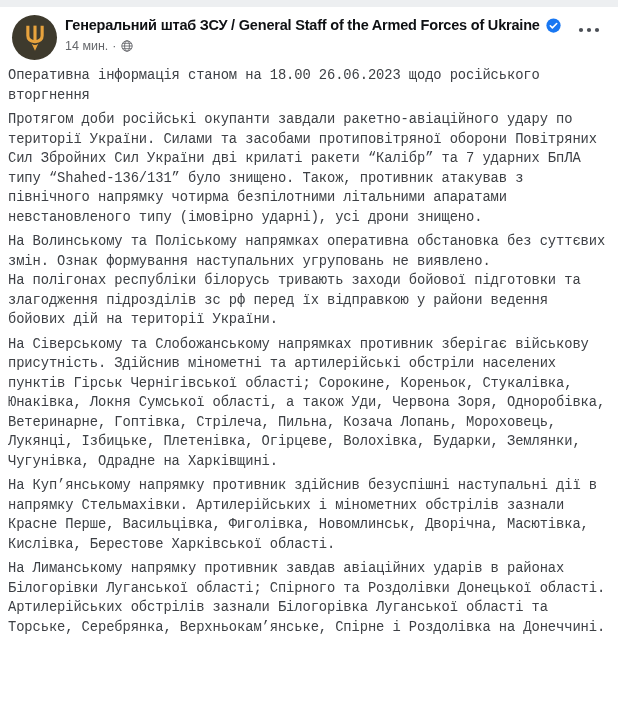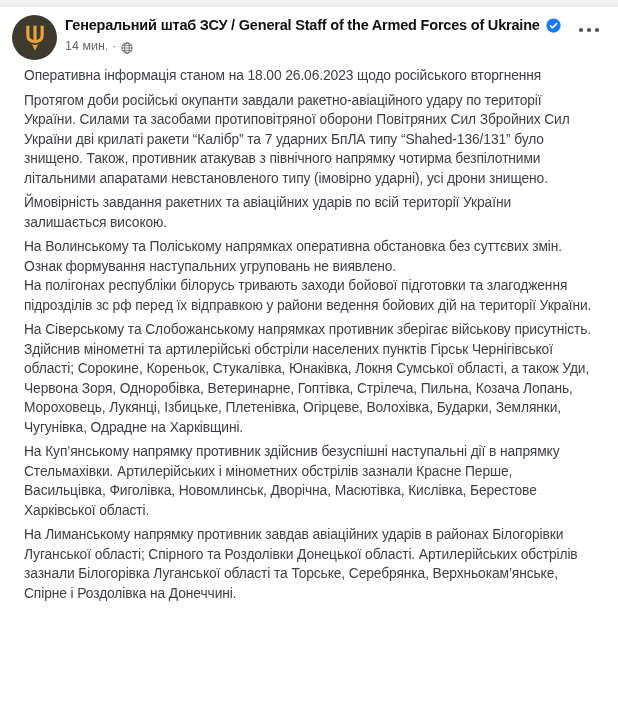--- a/index.html
+++ b/index.html
@@ -17,35 +17,35 @@
   }
   .header-text{margin-left:8px;padding-top:1px;min-width:0;}
   .name-row{display:flex;align-items:center;gap:6px;}
   .page-name{
     font-weight:700;font-size:14.5px;line-height:19px;letter-spacing:-0.2px;
     color:var(--name-color,#0f1114);cursor:pointer;white-space:nowrap;
   }
   .badge{display:inline-flex;flex:0 0 auto;}
   .badge svg{display:block;}
   .meta-row{
-    display:flex;align-items:flex-end;gap:4px;margin-top:3px;
+    display:flex;align-items:center;gap:4px;margin-top:3px;
     color:var(--meta-color,#65676b);font-size:12.5px;line-height:16px;
   }
   .meta-row .timestamp{cursor:pointer;}
   .globe{display:inline-flex;}
   .more{
     margin-left:auto;background:none;border:none;padding:12px 4px;cursor:pointer;
     display:inline-flex;align-items:center;
   }
   .body{
     padding:6px 10px 0 8px;
     font-size:13.8px;line-height:19.5px;letter-spacing:-0.1px;
     color:var(--body-text,#3d4045);
   }
-  .body p{margin:0 16px 5px;white-space:pre-line;}
+  .body p{margin:0 0 5px;white-space:pre-line;font-family:Liberation Mono, monospace;}
 </style>
 </head>
 <body>
 
 <div class="page">
   <div class="top-strip"></div>
 
   <div class="header">
     <div class="avatar">
       <svg width="22" height="28" viewBox="0 0 24 30" aria-hidden="true">
@@ -87,20 +87,19 @@
         <circle cx="3" cy="3" r="2.1"></circle>
           <circle cx="11" cy="3" r="2.1"></circle>
           <circle cx="19" cy="3" r="2.1"></circle>
       </svg>
     </button>
   </div>
 
   <div class="body">
     <p>Оперативна інформація станом на 18.00 26.06.2023 щодо російського вторгнення</p>
     <p>Протягом доби російські окупанти завдали ракетно-авіаційного удару по території України. Силами та засобами протиповітряної оборони Повітряних Сил Збройних Сил України дві крилаті ракети “Калібр” та 7 ударних БпЛА типу “Shahed-136/131” було знищено. Також, противник атакував з північного напрямку чотирма безпілотними літальними апаратами невстановленого типу (імовірно ударні), усі дрони знищено.</p>
-    <p>Ймовірність завдання ракетних та авіаційних ударів по всій території України залишається високою.</p>
     <p>На Волинському та Поліському напрямках оперативна обстановка без суттєвих змін. Ознак формування наступальних угруповань не виявлено.
 На полігонах республіки білорусь тривають заходи бойової підготовки та злагодження підрозділів зс рф перед їх відправкою у райони ведення бойових дій на території України.</p>
     <p>На Сіверському та Слобожанському напрямках противник зберігає військову присутність. Здійснив мінометні та артилерійські обстріли населених пунктів Гірськ Чернігівської області; Сорокине, Кореньок, Стукалівка, Юнаківка, Локня Сумської області, а також Уди, Червона Зоря, Одноробівка, Ветеринарне, Гоптівка, Стрілеча, Пильна, Козача Лопань, Мороховець, Лукянці, Ізбицьке, Плетенівка, Огірцеве, Волохівка, Бударки, Землянки, Чугунівка, Одрадне на Харківщині.</p>
     <p>На Куп’янському напрямку противник здійснив безуспішні наступальні дії в напрямку Стельмахівки. Артилерійських і мінометних обстрілів зазнали Красне Перше, Васильцівка, Фиголівка, Новомлинськ, Дворічна, Масютівка, Кислівка, Берестове Харківської області.</p>
     <p>На Лиманському напрямку противник завдав авіаційних ударів в районах Білогорівки Луганської області; Спірного та Роздолівки Донецької області. Артилерійських обстрілів зазнали Білогорівка Луганської області та Торське, Серебрянка, Верхньокам’янське, Спірне і Роздолівка на Донеччині.</p>
   </div>
 </div>
 
 </body></html>

